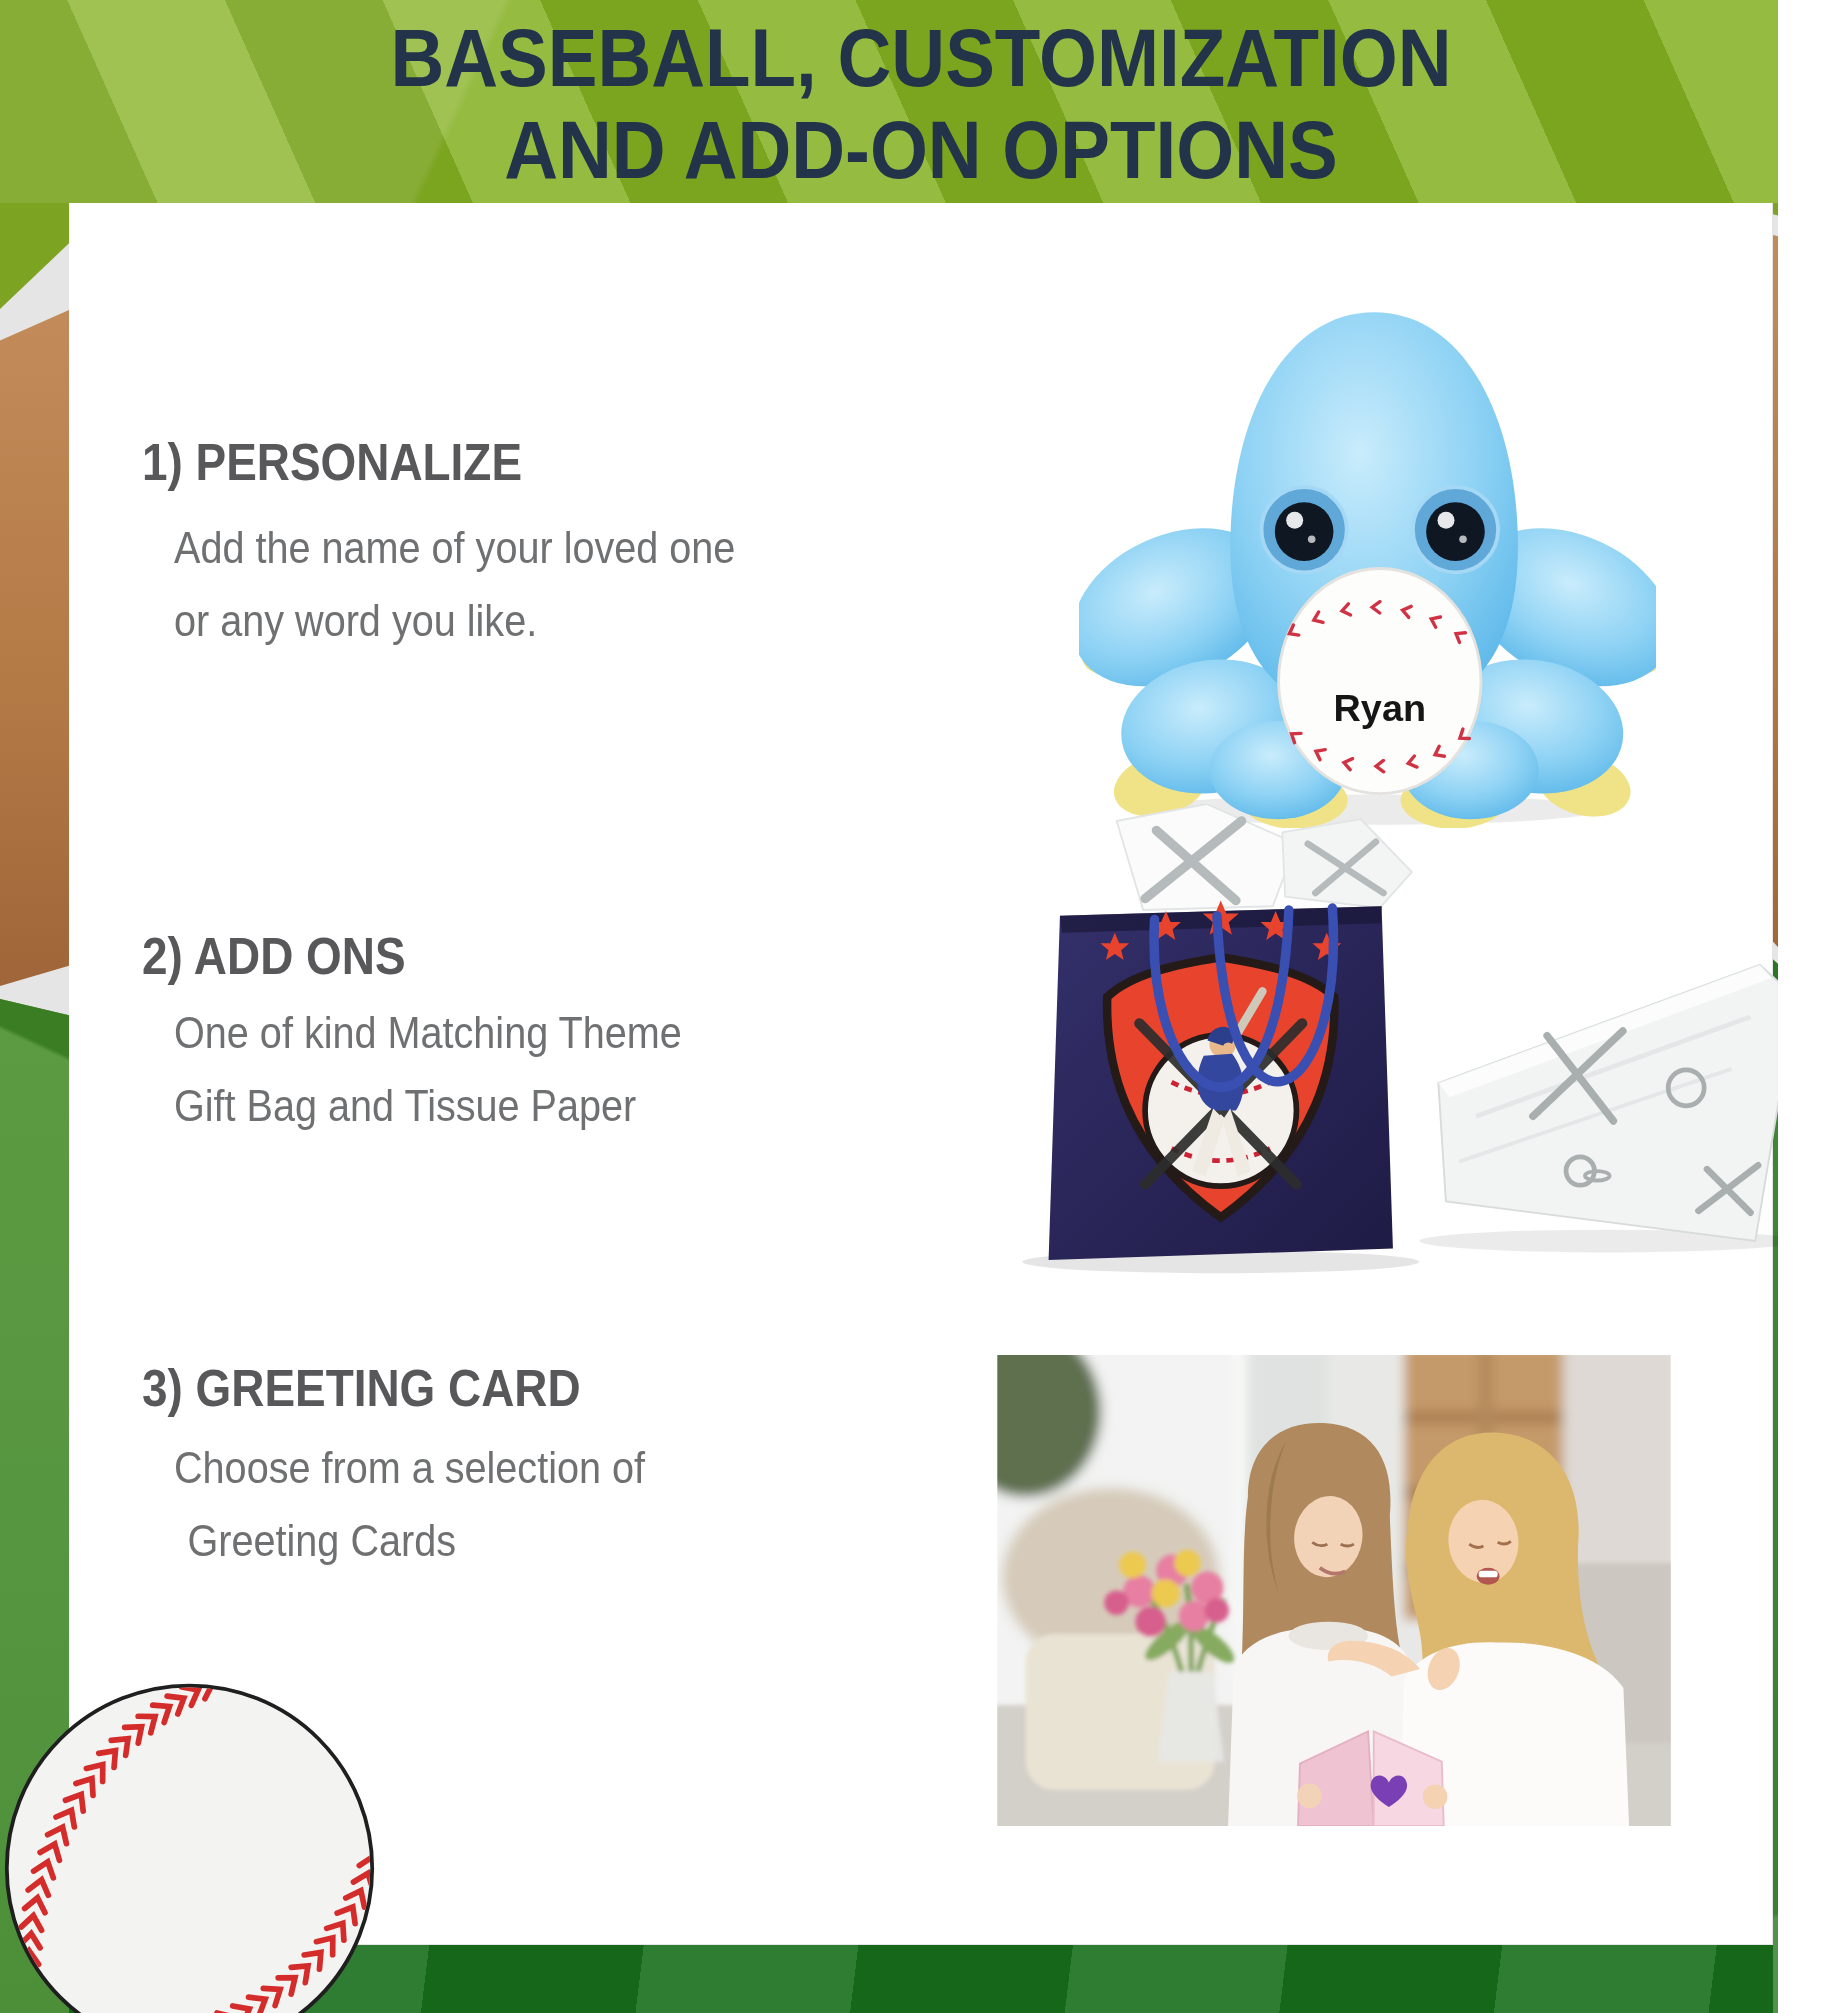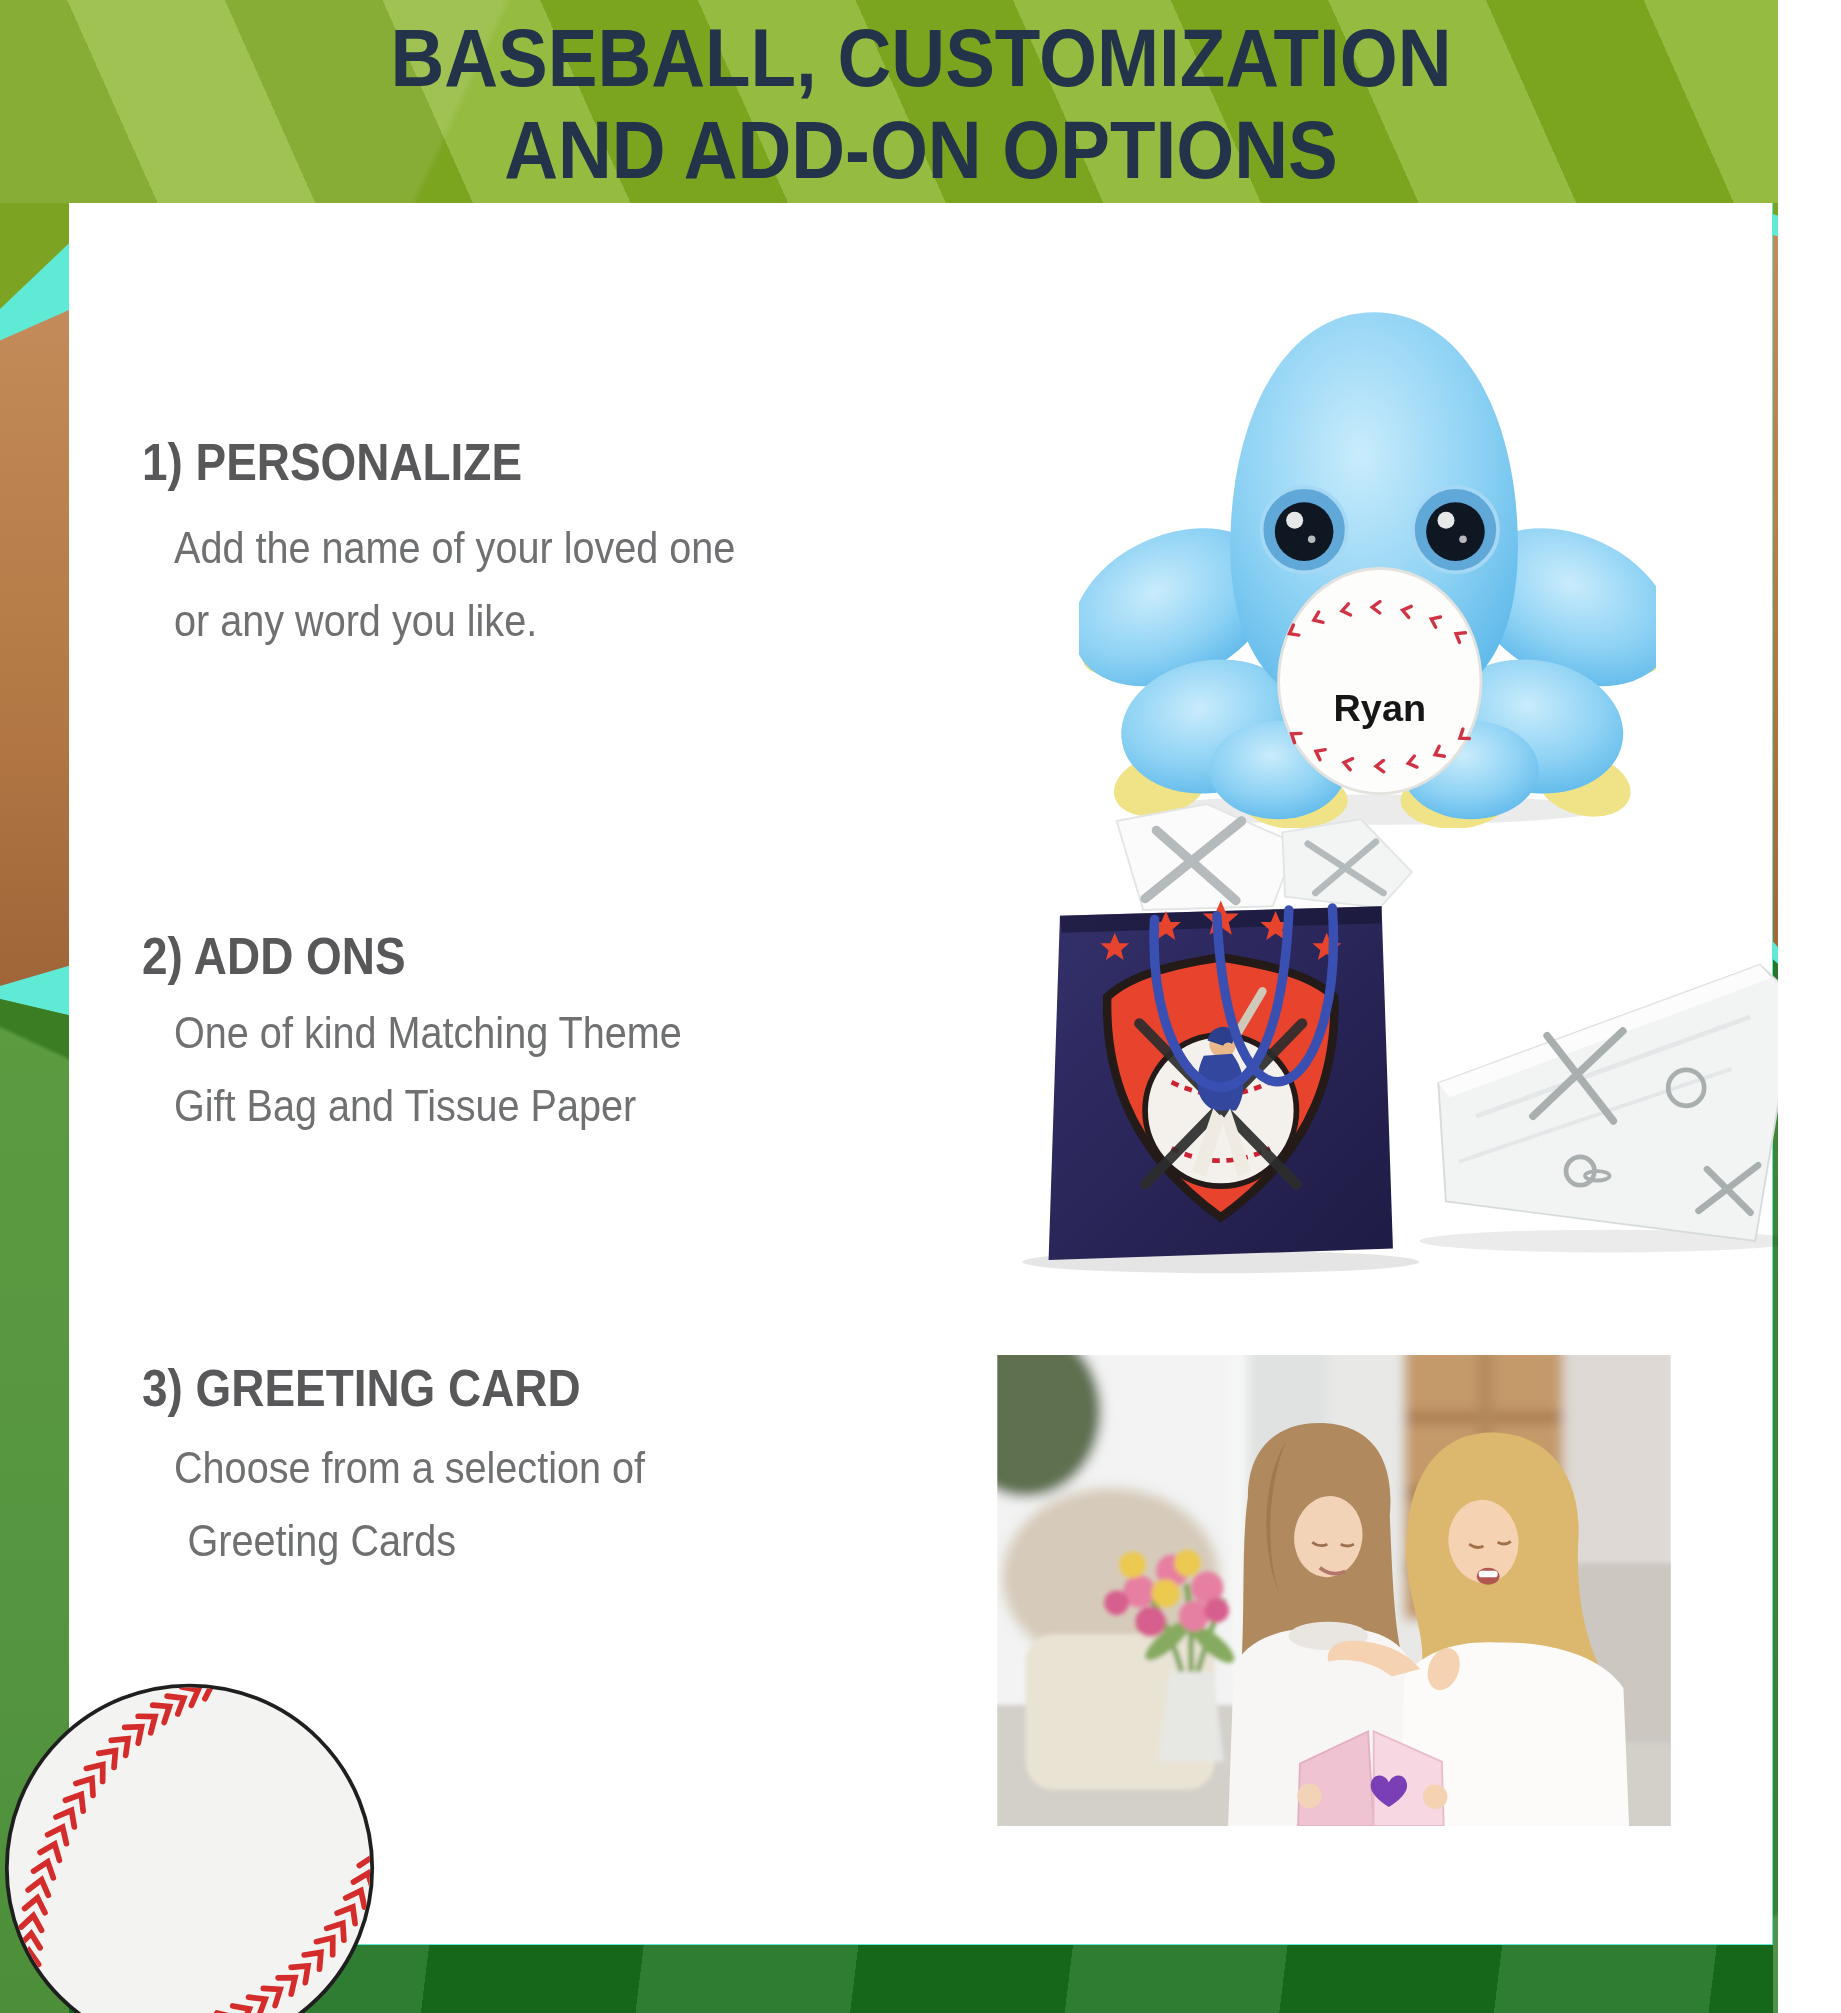--- a/index.html
+++ b/index.html
@@ -1,16 +1,16 @@
 <!DOCTYPE html>
 <html style="font-size:15px"><head>
 <meta charset="utf-8">
 <style>
   html,body{margin:0;padding:0;background:#ffffff;}
-  .page{position:relative;width:1778px;height:2014px;overflow:hidden;background:#5eead4;
+  .page{position:relative;width:1778px;height:2014px;overflow:hidden;background:#e5e5e5;
         font-family:"Liberation Sans", sans-serif;}
   .abs{position:absolute;}
 
   
   .band-top{left:0;top:0;width:1842px;height:203px;
     background:
       linear-gradient(115deg, rgba(255,255,255,.10) 0 26%, rgba(255,255,255,0) 26.5%),
       repeating-linear-gradient(66deg,#7ba41f 0 144px,#95bb40 144px 288px);
     z-index:1;}
   .band-bottom{left:0;top:1945px;width:1842px;height:69px;

